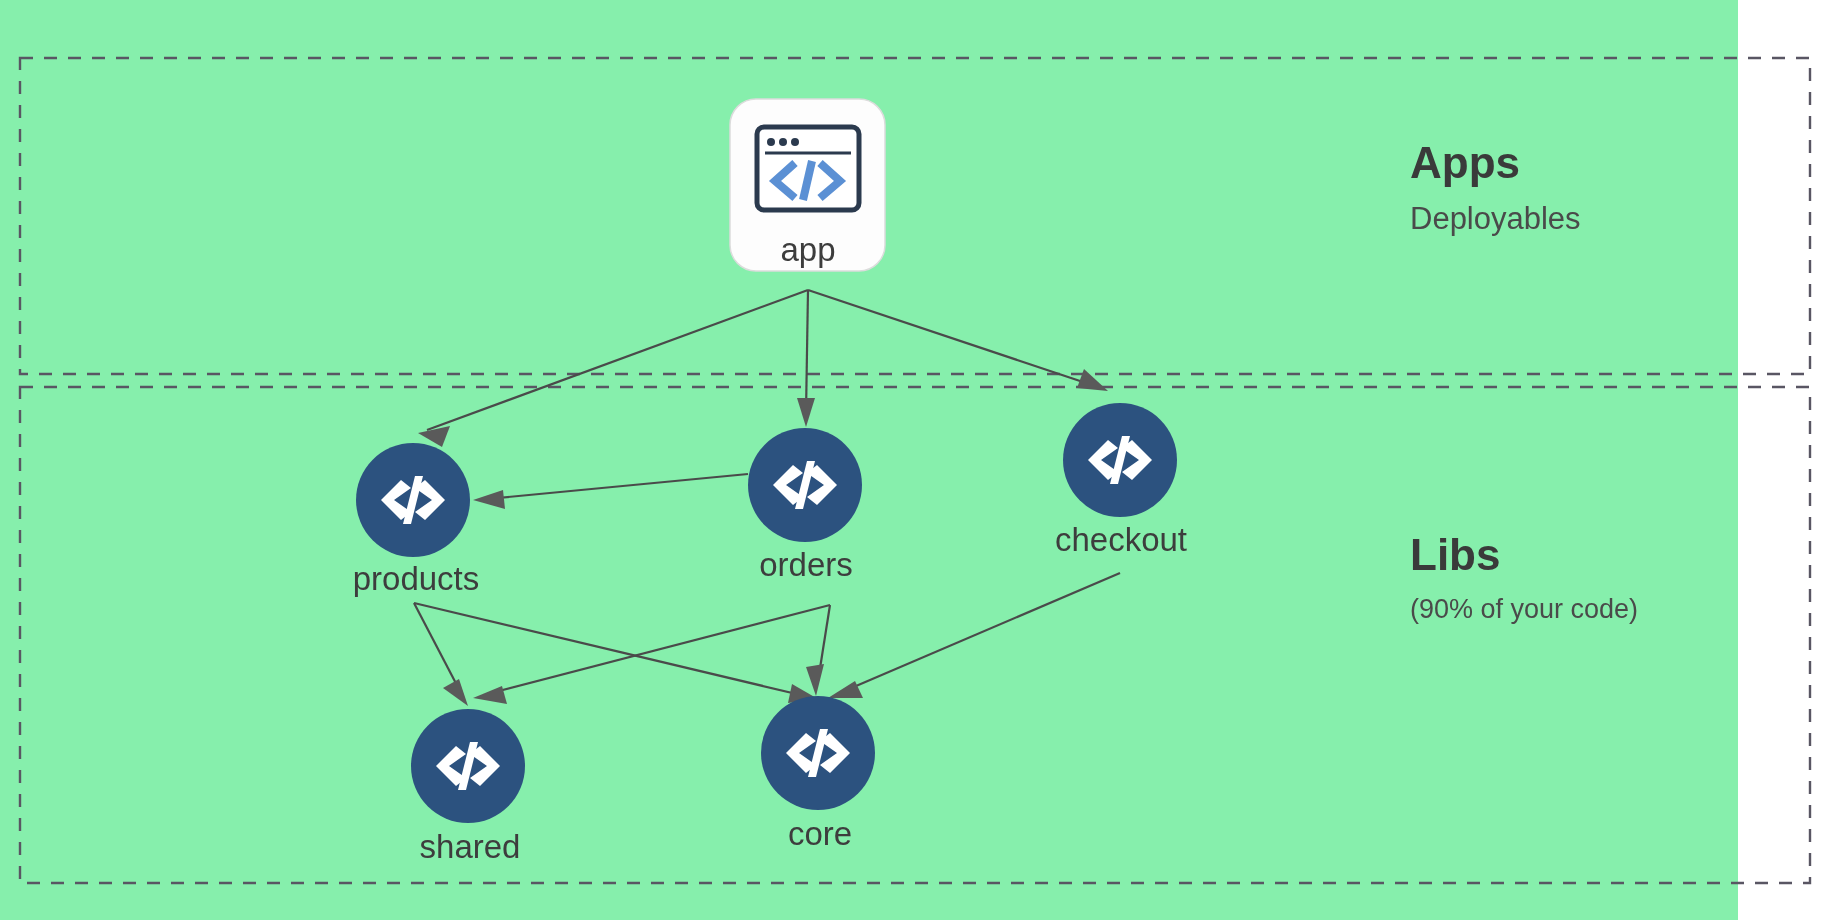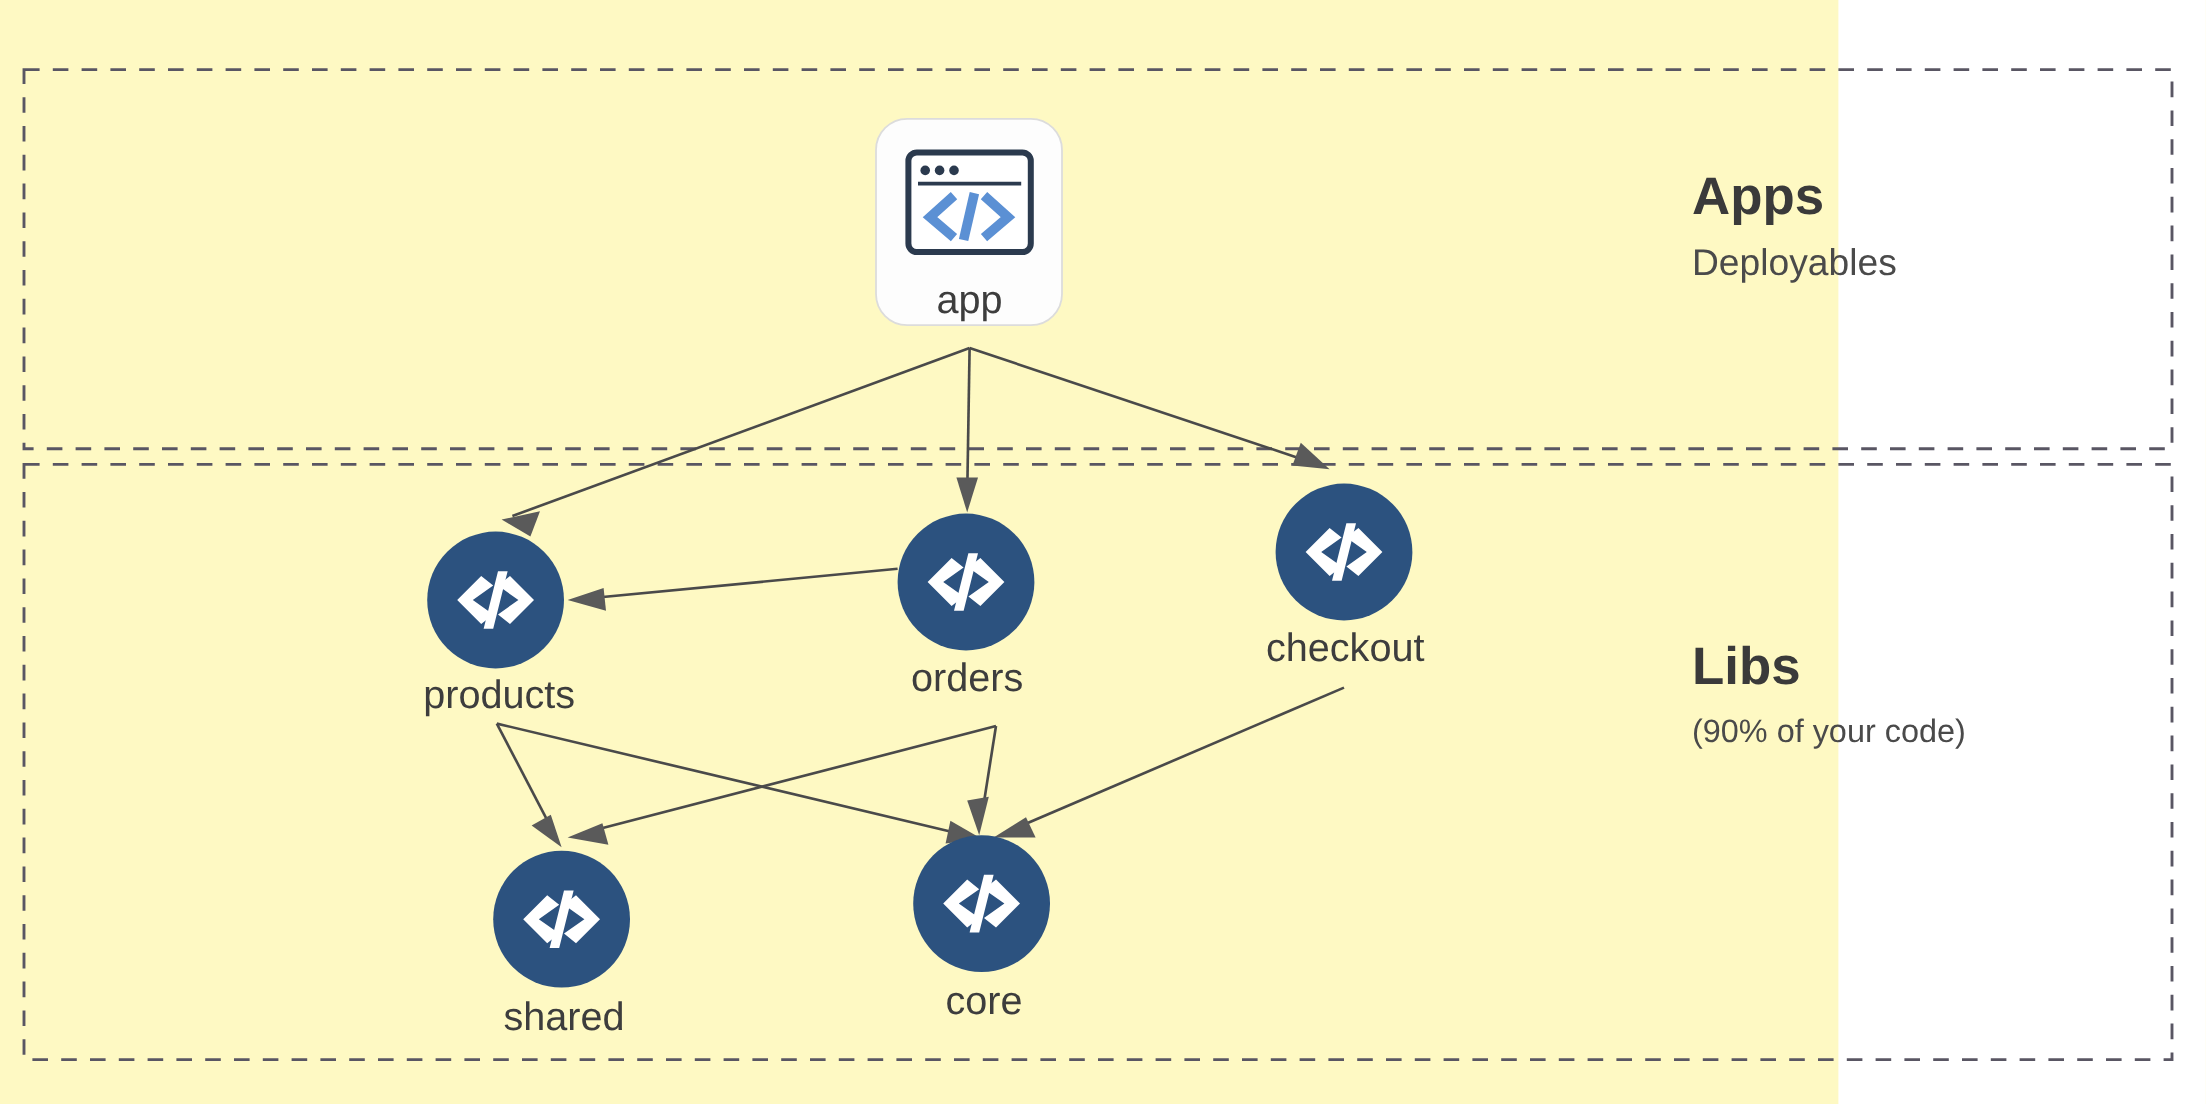--- a/index.html
+++ b/index.html
@@ -9,23 +9,23 @@
     background: #ffffff;
   }
   body {
     font-family: "Liberation Sans", sans-serif;
     width: 1838px;
     height: 920px;
     overflow: hidden;
   }
   #stage {
     position: relative;
-    width: 1532px;
+    width: 1738px;
     height: 920px;
-    background: #fef9c3;
+    background: #86efac;
   }
   #diagram-svg {
     position: absolute;
     left: 0;
     top: 0;
     width: 1838px;
     height: 920px;
   }
   .zone-box {
     fill: none;

